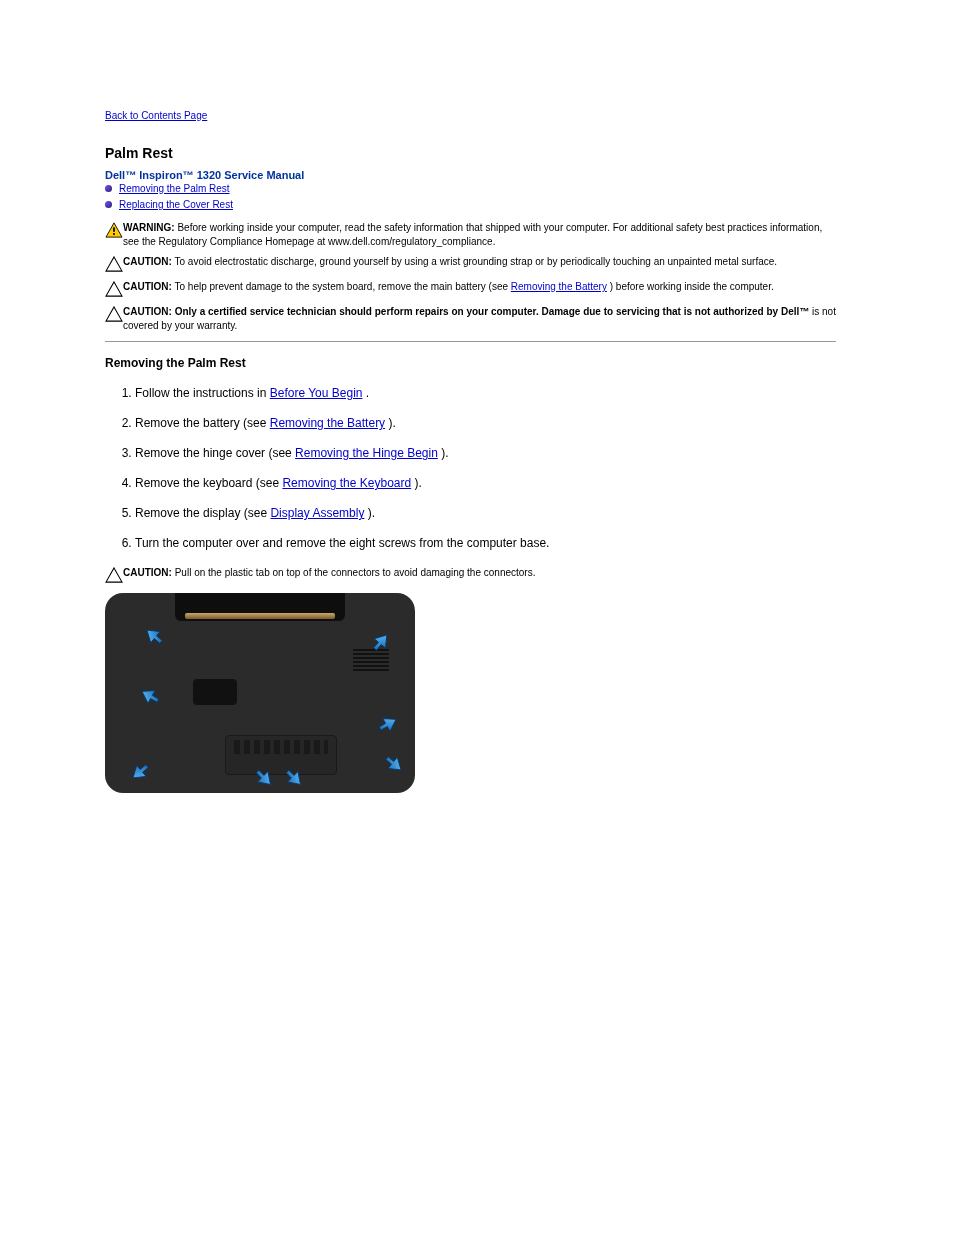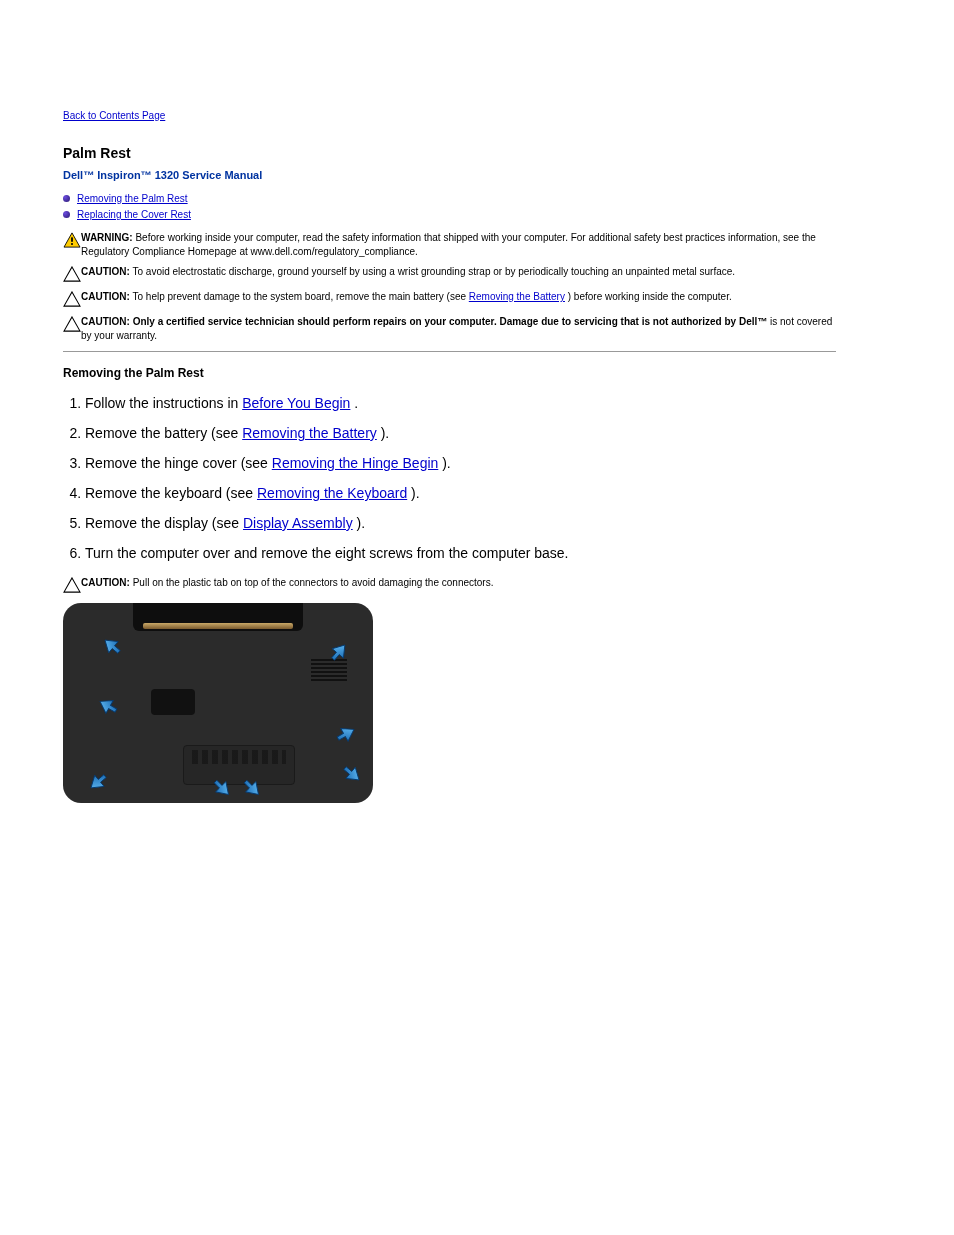--- a/index.html
+++ b/index.html
@@ -5,38 +5,37 @@
   body {
     margin: 0;
     padding: 0;
     font-family: Verdana, Arial, sans-serif;
     font-size: 10px;
     color: #000;
     background: #fff;
     width: 954px;
   }
   .page {
-    padding: 110px 118px 40px 63px;
+    padding: 110px 118px 40px 105px;
   }
   .back-link {
     color: #0000cc;
     text-decoration: underline;
     font-size: 10px;
   }
   .section-title {
     font-size: 14px;
     font-weight: bold;
     margin-top: 24px;
     margin-bottom: 8px;
   }
   .manual-title {
     font-size: 11px;
     font-weight: bold;
     color: #0033a0;
-    margin-bottom: 10px;
   }
   .bullets {
     margin: 0 0 8px 0;
     padding: 0;
   }
   .bullets li {
     list-style: none;
     position: relative;
     padding-left: 14px;
     line-height: 16px;
@@ -76,22 +75,22 @@
   .h2 {
     font-size: 12px;
     font-weight: bold;
     margin: 8px 0 14px 0;
   }
   ol.steps {
     margin: 0;
     padding-left: 22px;
   }
   ol.steps li {
-    margin: 16px 0;
-    font-size: 14px;
+    margin: 16px 8px;
+    font-size: 12px;
     line-height: 14px;
   }
   ol.steps a { color: #0000cc; text-decoration: underline; }
   .inline-link { color: #0000cc; text-decoration: underline; }
   .photo {
     width: 310px;
     height: 200px;
     background: #2b2b2b;
     border-radius: 18px;
     position: relative;

